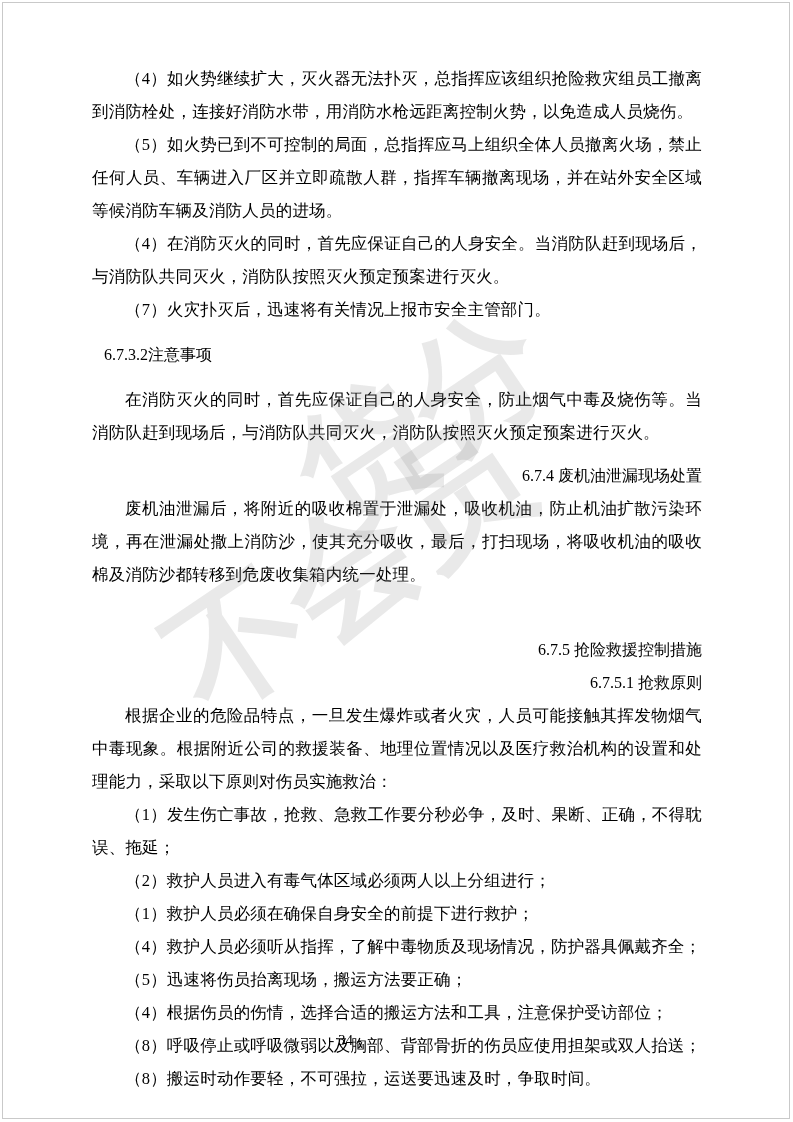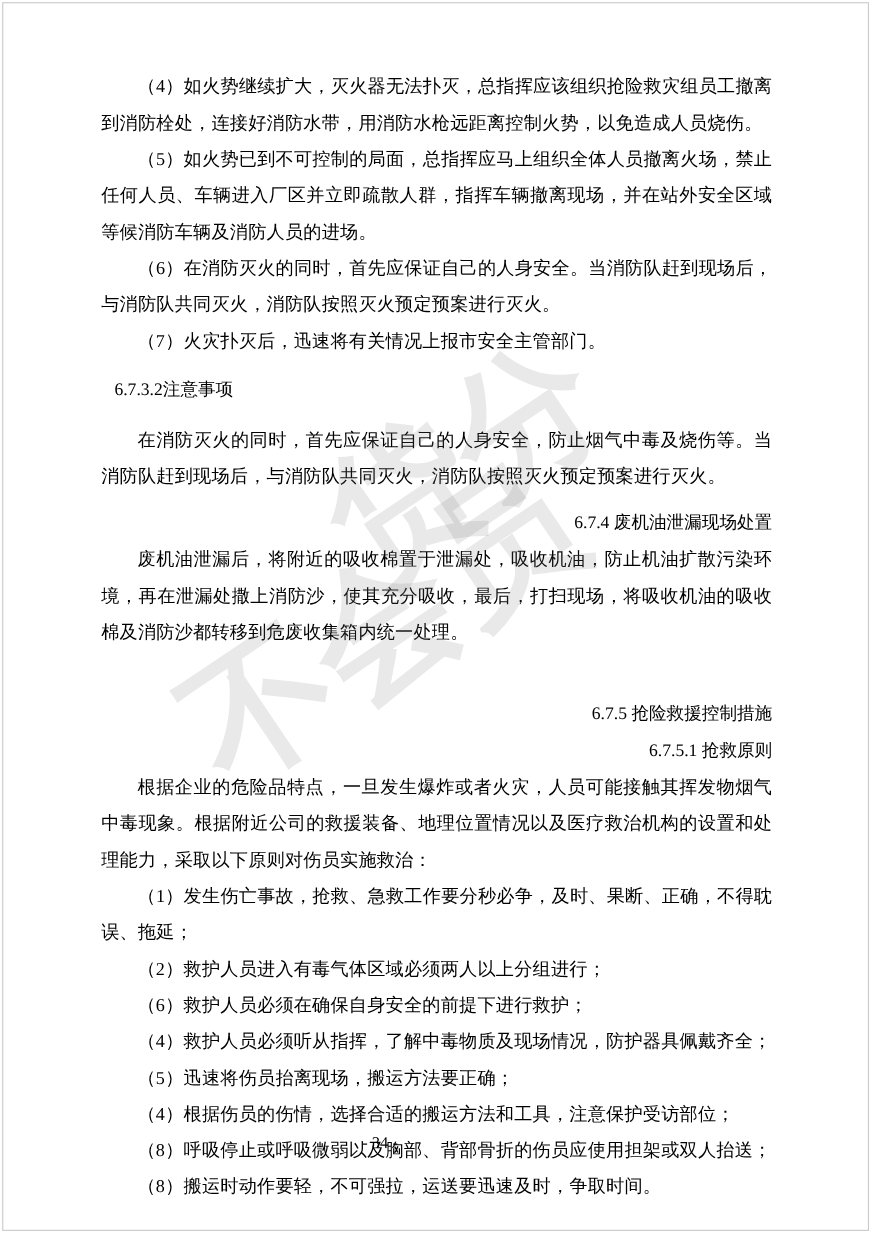--- a/index.html
+++ b/index.html
@@ -99,42 +99,42 @@
   <div class="page-border"></div>
 
   <div class="watermark">
     <span class="wm1">贷分</span>
     <span class="wm2">不会员</span>
   </div>
 
   <div class="content">
     <p class="p indent">（4）如火势继续扩大，灭火器无法扑灭，总指挥应该组织抢险救灾组员工撤离到消防栓处，连接好消防水带，用消防水枪远距离控制火势，以免造成人员烧伤。</p>
     <p class="p indent">（5）如火势已到不可控制的局面，总指挥应马上组织全体人员撤离火场，禁止任何人员、车辆进入厂区并立即疏散人群，指挥车辆撤离现场，并在站外安全区域等候消防车辆及消防人员的进场。</p>
-    <p class="p indent">（6）在消防灭火的同时，首先应保证自己的人身安全。当消防队赶到现场后，与消防队共同灭火，消防队按照灭火预定预案进行灭火。</p>
+    <p class="p indent">（4）在消防灭火的同时，首先应保证自己的人身安全。当消防队赶到现场后，与消防队共同灭火，消防队按照灭火预定预案进行灭火。</p>
     <p class="p indent">（7）火灾扑灭后，迅速将有关情况上报市安全主管部门。</p>
 
     <p class="h-num">6.7.3.2注意事项</p>
 
     <p class="p indent">在消防灭火的同时，首先应保证自己的人身安全，防止烟气中毒及烧伤等。当消防队赶到现场后，与消防队共同灭火，消防队按照灭火预定预案进行灭火。</p>
 
     <div class="gap-sm"></div>
 
     <p class="h-bold">6.7.4 废机油泄漏现场处置</p>
 
     <p class="p indent">废机油泄漏后，将附近的吸收棉置于泄漏处，吸收机油，防止机油扩散污染环境，再在泄漏处撒上消防沙，使其充分吸收，最后，打扫现场，将吸收机油的吸收棉及消防沙都转移到危废收集箱内统一处理。</p>
 
     <div class="gap-lg"></div>
 
     <p class="h-bold">6.7.5 抢险救援控制措施</p>
     <p class="h-bold">6.7.5.1 抢救原则</p>
 
     <p class="p indent">根据企业的危险品特点，一旦发生爆炸或者火灾，人员可能接触其挥发物烟气中毒现象。根据附近公司的救援装备、地理位置情况以及医疗救治机构的设置和处理能力，采取以下原则对伤员实施救治：</p>
     <p class="p indent">（1）发生伤亡事故，抢救、急救工作要分秒必争，及时、果断、正确，不得耽误、拖延；</p>
     <p class="p indent">（2）救护人员进入有毒气体区域必须两人以上分组进行；</p>
-    <p class="p indent">（6）救护人员必须在确保自身安全的前提下进行救护；</p>
+    <p class="p indent">（1）救护人员必须在确保自身安全的前提下进行救护；</p>
     <p class="p indent">（4）救护人员必须听从指挥，了解中毒物质及现场情况，防护器具佩戴齐全；</p>
     <p class="p indent">（5）迅速将伤员抬离现场，搬运方法要正确；</p>
     <p class="p indent">（4）根据伤员的伤情，选择合适的搬运方法和工具，注意保护受访部位；</p>
     <p class="p indent">（8）呼吸停止或呼吸微弱以及胸部、背部骨折的伤员应使用担架或双人抬送；</p>
     <p class="p indent">（8）搬运时动作要轻，不可强拉，运送要迅速及时，争取时间。</p>
   </div>
 
   <div class="footer">- 34 -</div>
 </div>
 

